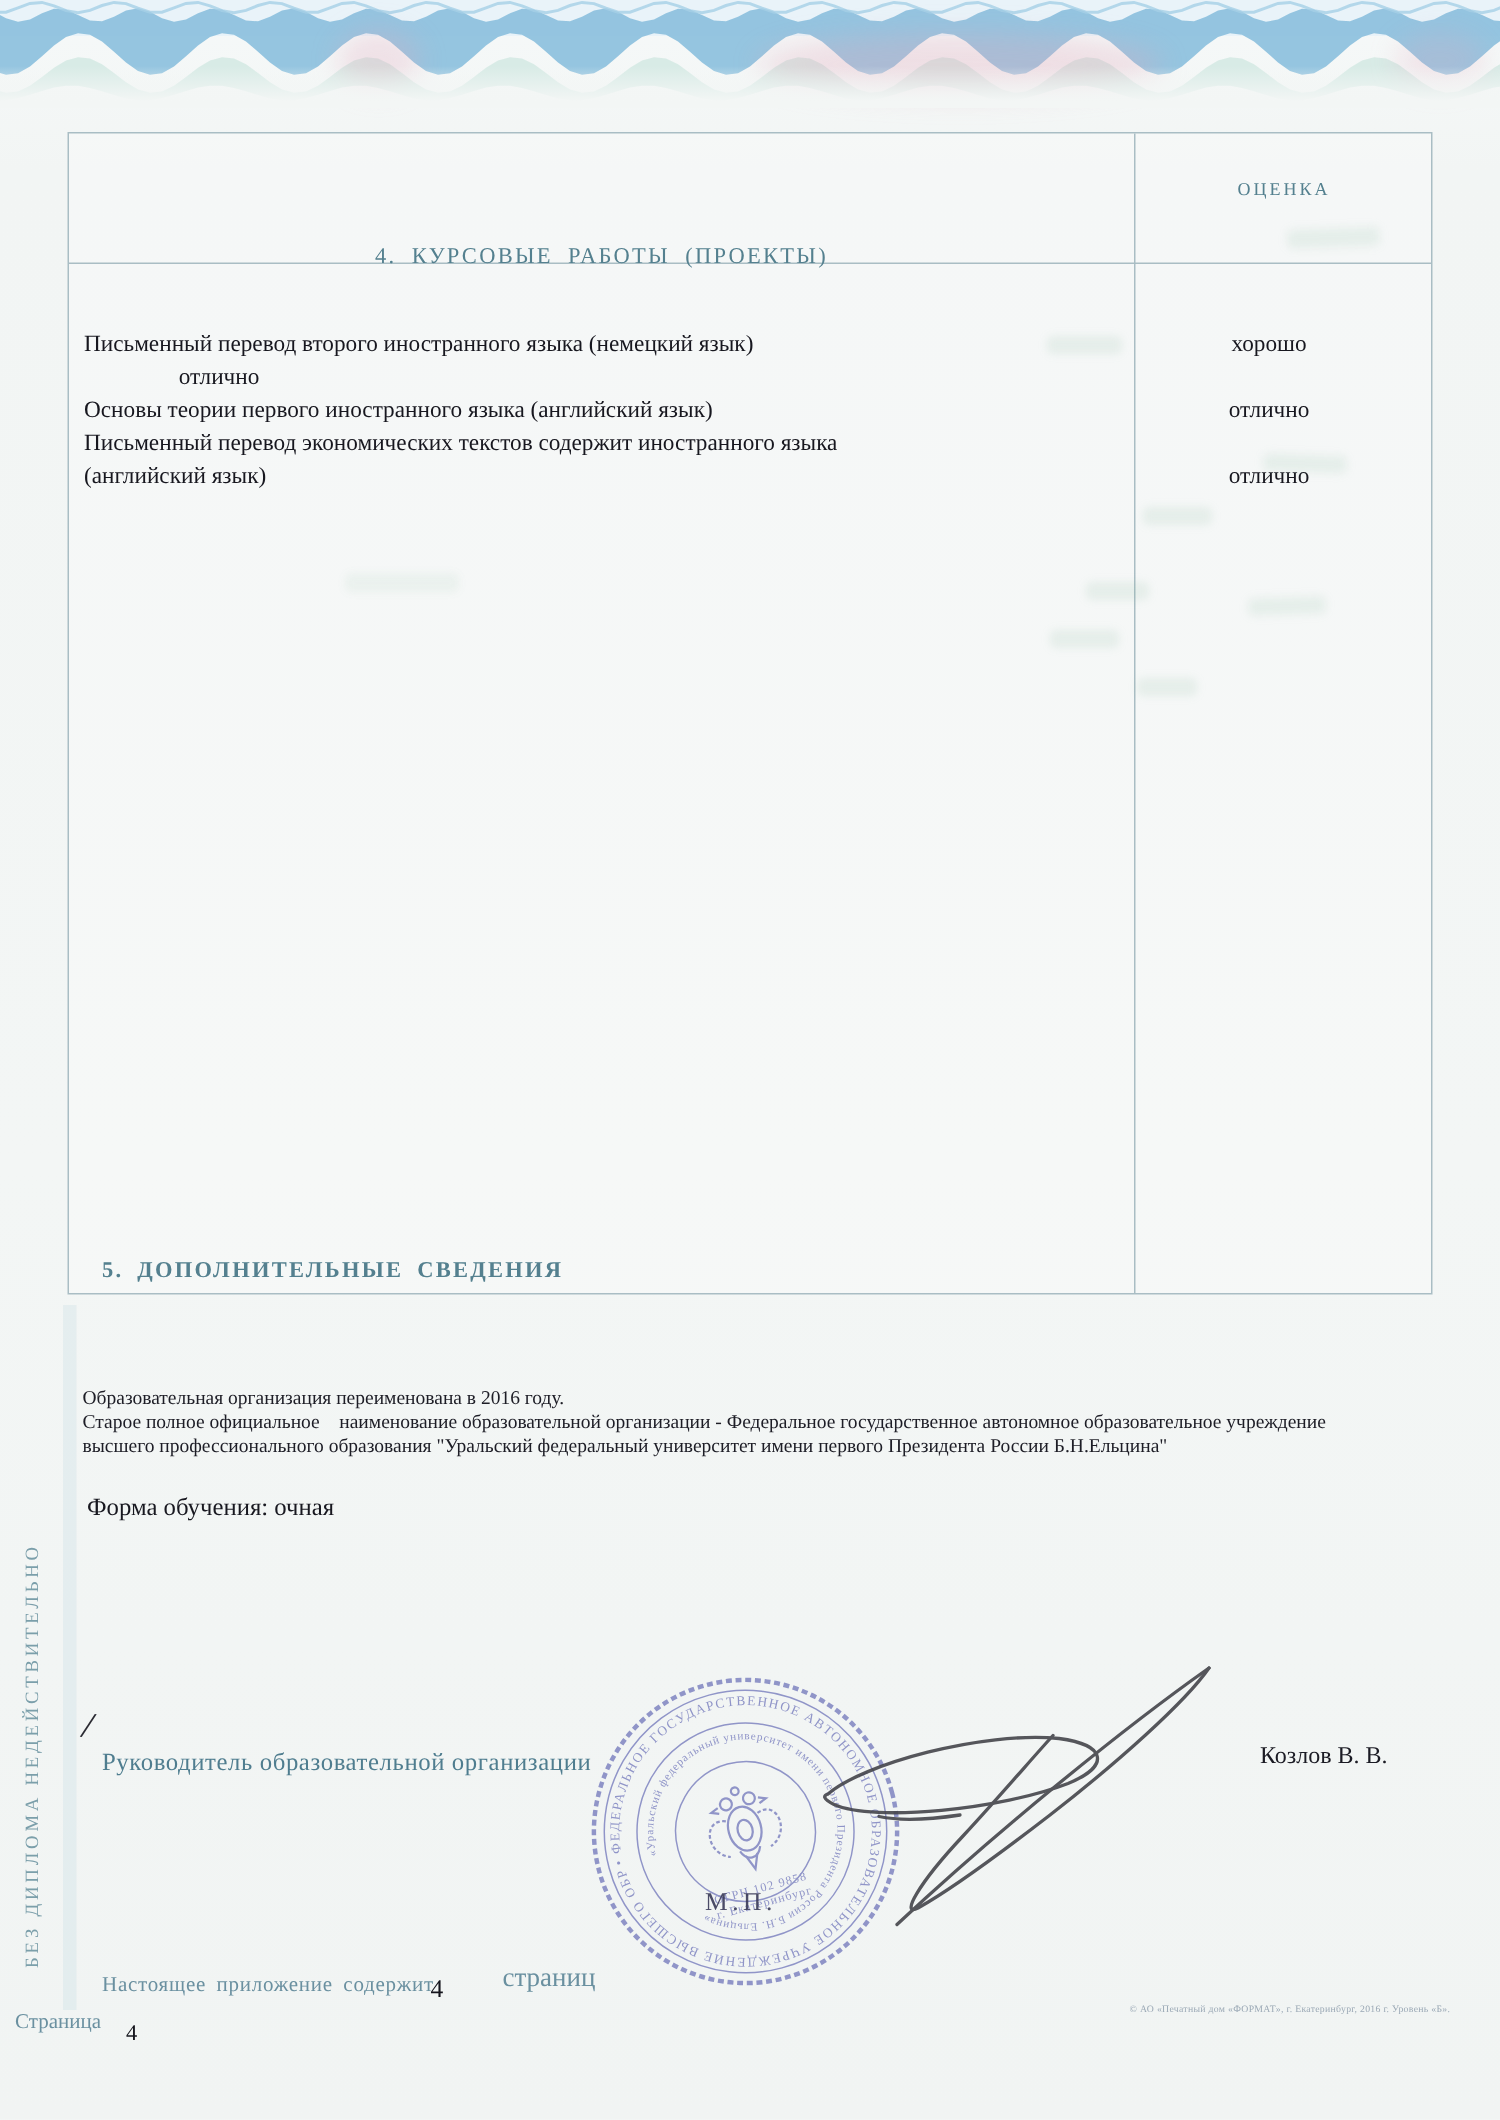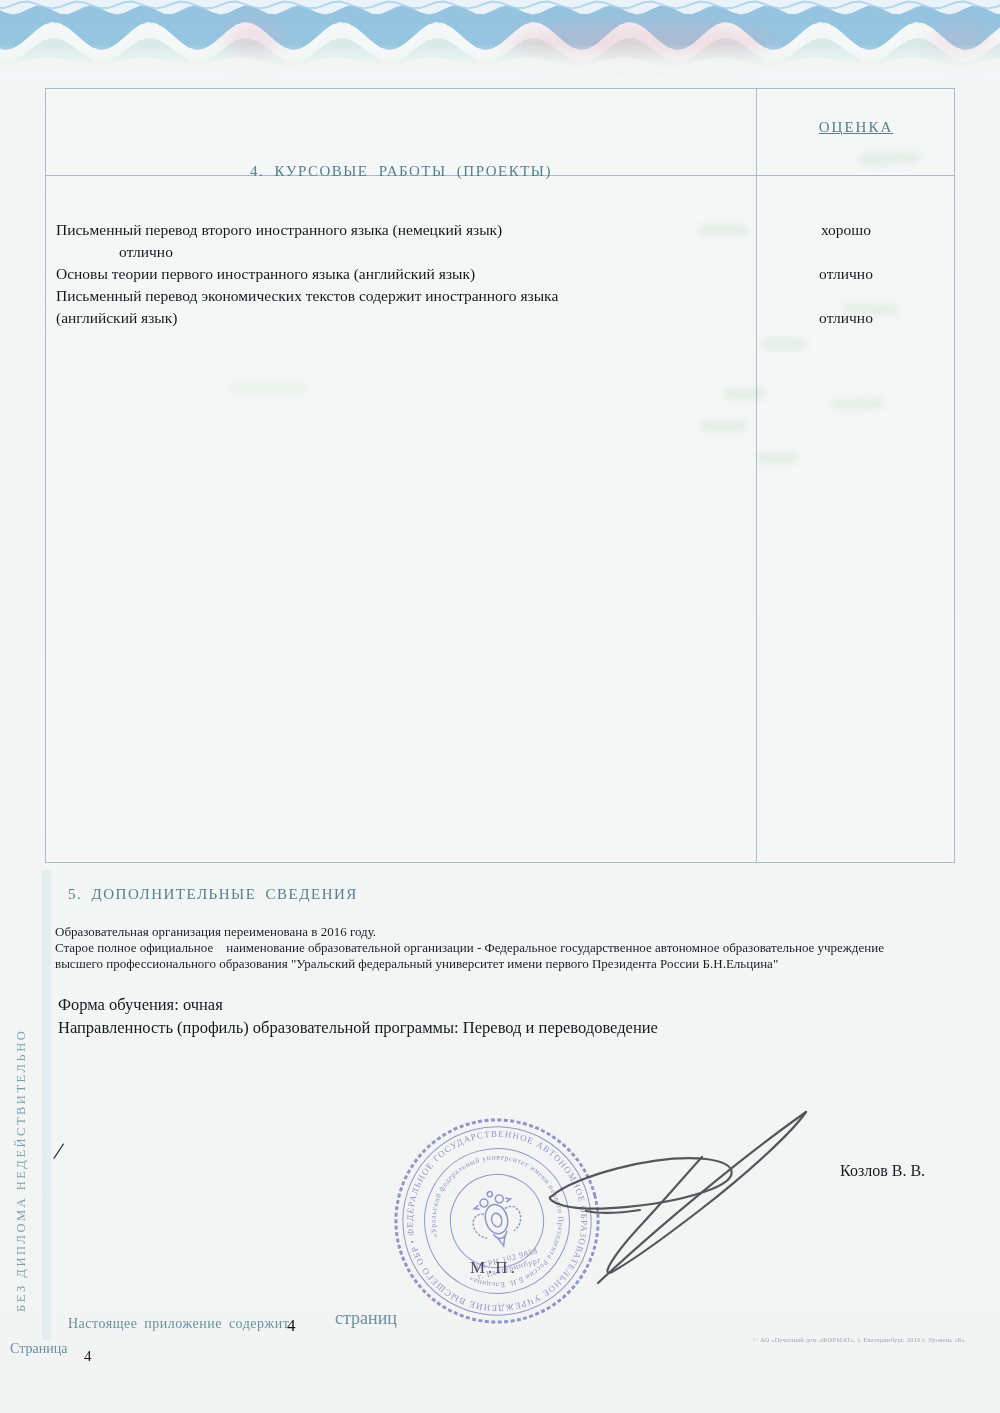--- a/index.html
+++ b/index.html
@@ -16,29 +16,29 @@
     background:linear-gradient(180deg,rgba(243,246,245,0) 0%,#f3f6f5 85%);}
   .pink-tint{position:absolute;border-radius:50%;filter:blur(9px);pointer-events:none;}
   
   .ctable{position:absolute;left:45px;top:88px;width:910px;height:775px;
     border:1px solid #a9bdc4;box-sizing:border-box;background:rgba(255,255,255,0.25);}
   .ctable .vdiv{position:absolute;left:710px;top:0;width:1px;height:100%;background:#a9bdc4;}
   .ctable .hline{position:absolute;left:0;top:86px;width:100%;height:1px;background:#a9bdc4;}
   .ctable .title{position:absolute;left:0;top:30px;width:710px;text-align:center;
     color:#54808f;font-size:15px;letter-spacing:1.5px;word-spacing:5px;margin-top:44px;}
   .ctable .gradehead{position:absolute;left:710px;top:30px;width:200px;text-align:center;
-    color:#54808f;font-size:15px;letter-spacing:2px;text-decoration:underline;}
+    color:#54808f;font-size:12px;letter-spacing:2px;}
   .rows{position:absolute;left:0;top:130px;width:910px;}
   .row{display:flex;align-items:flex-end;}
   .row .c{width:700px;padding-left:10px;box-sizing:border-box;font-size:15.5px;
     line-height:22px;color:#17171f;white-space:pre-line;}
   .row .g{width:200px;text-align:center;font-size:15.5px;line-height:22px;color:#17171f;}
   
-  .sec5-title{position:absolute;left:68px;top:886px;color:#54808f;font-size:15px;
-    letter-spacing:1.5px;word-spacing:4px;}
+  .sec5-title{position:absolute;left:68px;top:839px;color:#54808f;font-size:15px;
+    letter-spacing:1.5px;word-spacing:4px;font-weight:bold;}
   .addinfo{position:absolute;left:55px;top:924px;width:850px;font-size:13px;
     line-height:16px;color:#1d1d26;white-space:pre-wrap;}
   .studyform{position:absolute;left:58px;top:995px;font-size:16.5px;color:#181820;}
   .profile{position:absolute;left:58px;top:1018px;font-size:16.5px;color:#181820;}
   
   .slash{position:absolute;left:55px;top:1138px;font-size:24px;color:#2a2a32;
     font-style:italic;transform:rotate(6deg);}
   .headlabel{position:absolute;left:68px;top:1165px;color:#4f7d8f;font-size:16.5px;letter-spacing:.4px;}
   .headname{position:absolute;left:840px;top:1162px;color:#1b1b24;font-size:16px;}
   .stamp{position:absolute;left:388px;top:1112px;width:218px;height:218px;opacity:.82;}
@@ -110,23 +110,23 @@
   <div class="ghost" style="left:724px;top:388px;width:42px;height:12px;"></div>
   <div class="ghost" style="left:832px;top:398px;width:52px;height:12px;transform:rotate(-2deg);"></div>
   <div class="ghost" style="left:700px;top:420px;width:46px;height:12px;"></div>
   <div class="ghost" style="left:758px;top:452px;width:40px;height:12px;"></div>
   <div class="ghost" style="left:230px;top:382px;width:76px;height:13px;opacity:.7;"></div>
 
   <div class="sec5-title">5. ДОПОЛНИТЕЛЬНЫЕ СВЕДЕНИЯ</div>
   <div class="addinfo"><span>Образовательная организация переименована в 2016 году.</span>
 <span>Старое полное официальное    наименование образовательной организации - Федеральное государственное автономное образовательное учреждение высшего профессионального образования "Уральский федеральный университет имени первого Президента России Б.Н.Ельцина"</span></div>
   <div class="studyform">Форма обучения: очная</div>
-  <div class="profile">Направленность (профиль) образовательной программы: Перевод и переводоведение</div>
 
   <div class="slash">/</div>
+  <div class="headlabel">Руководитель образовательной организации</div>
   <div class="headname">Козлов В. В.</div>
 
   <svg class="stamp" viewBox="0 0 220 220">
     <defs>
       <path id="arcOuter" d="M25,110 a85,85 0 1 1 170,0 a85,85 0 1 1 -170,0"></path>
       <path id="arcInner" d="M48,110 a62,62 0 1 1 124,0 a62,62 0 1 1 -124,0"></path>
     </defs>
     <g transform="rotate(-15 110 110)" stroke="#7b80bf" fill="none">
       <circle cx="110" cy="110" r="102" stroke-width="3" stroke-dasharray="4 2.5"></circle>
       <circle cx="110" cy="110" r="95" stroke-width="1"></circle>

